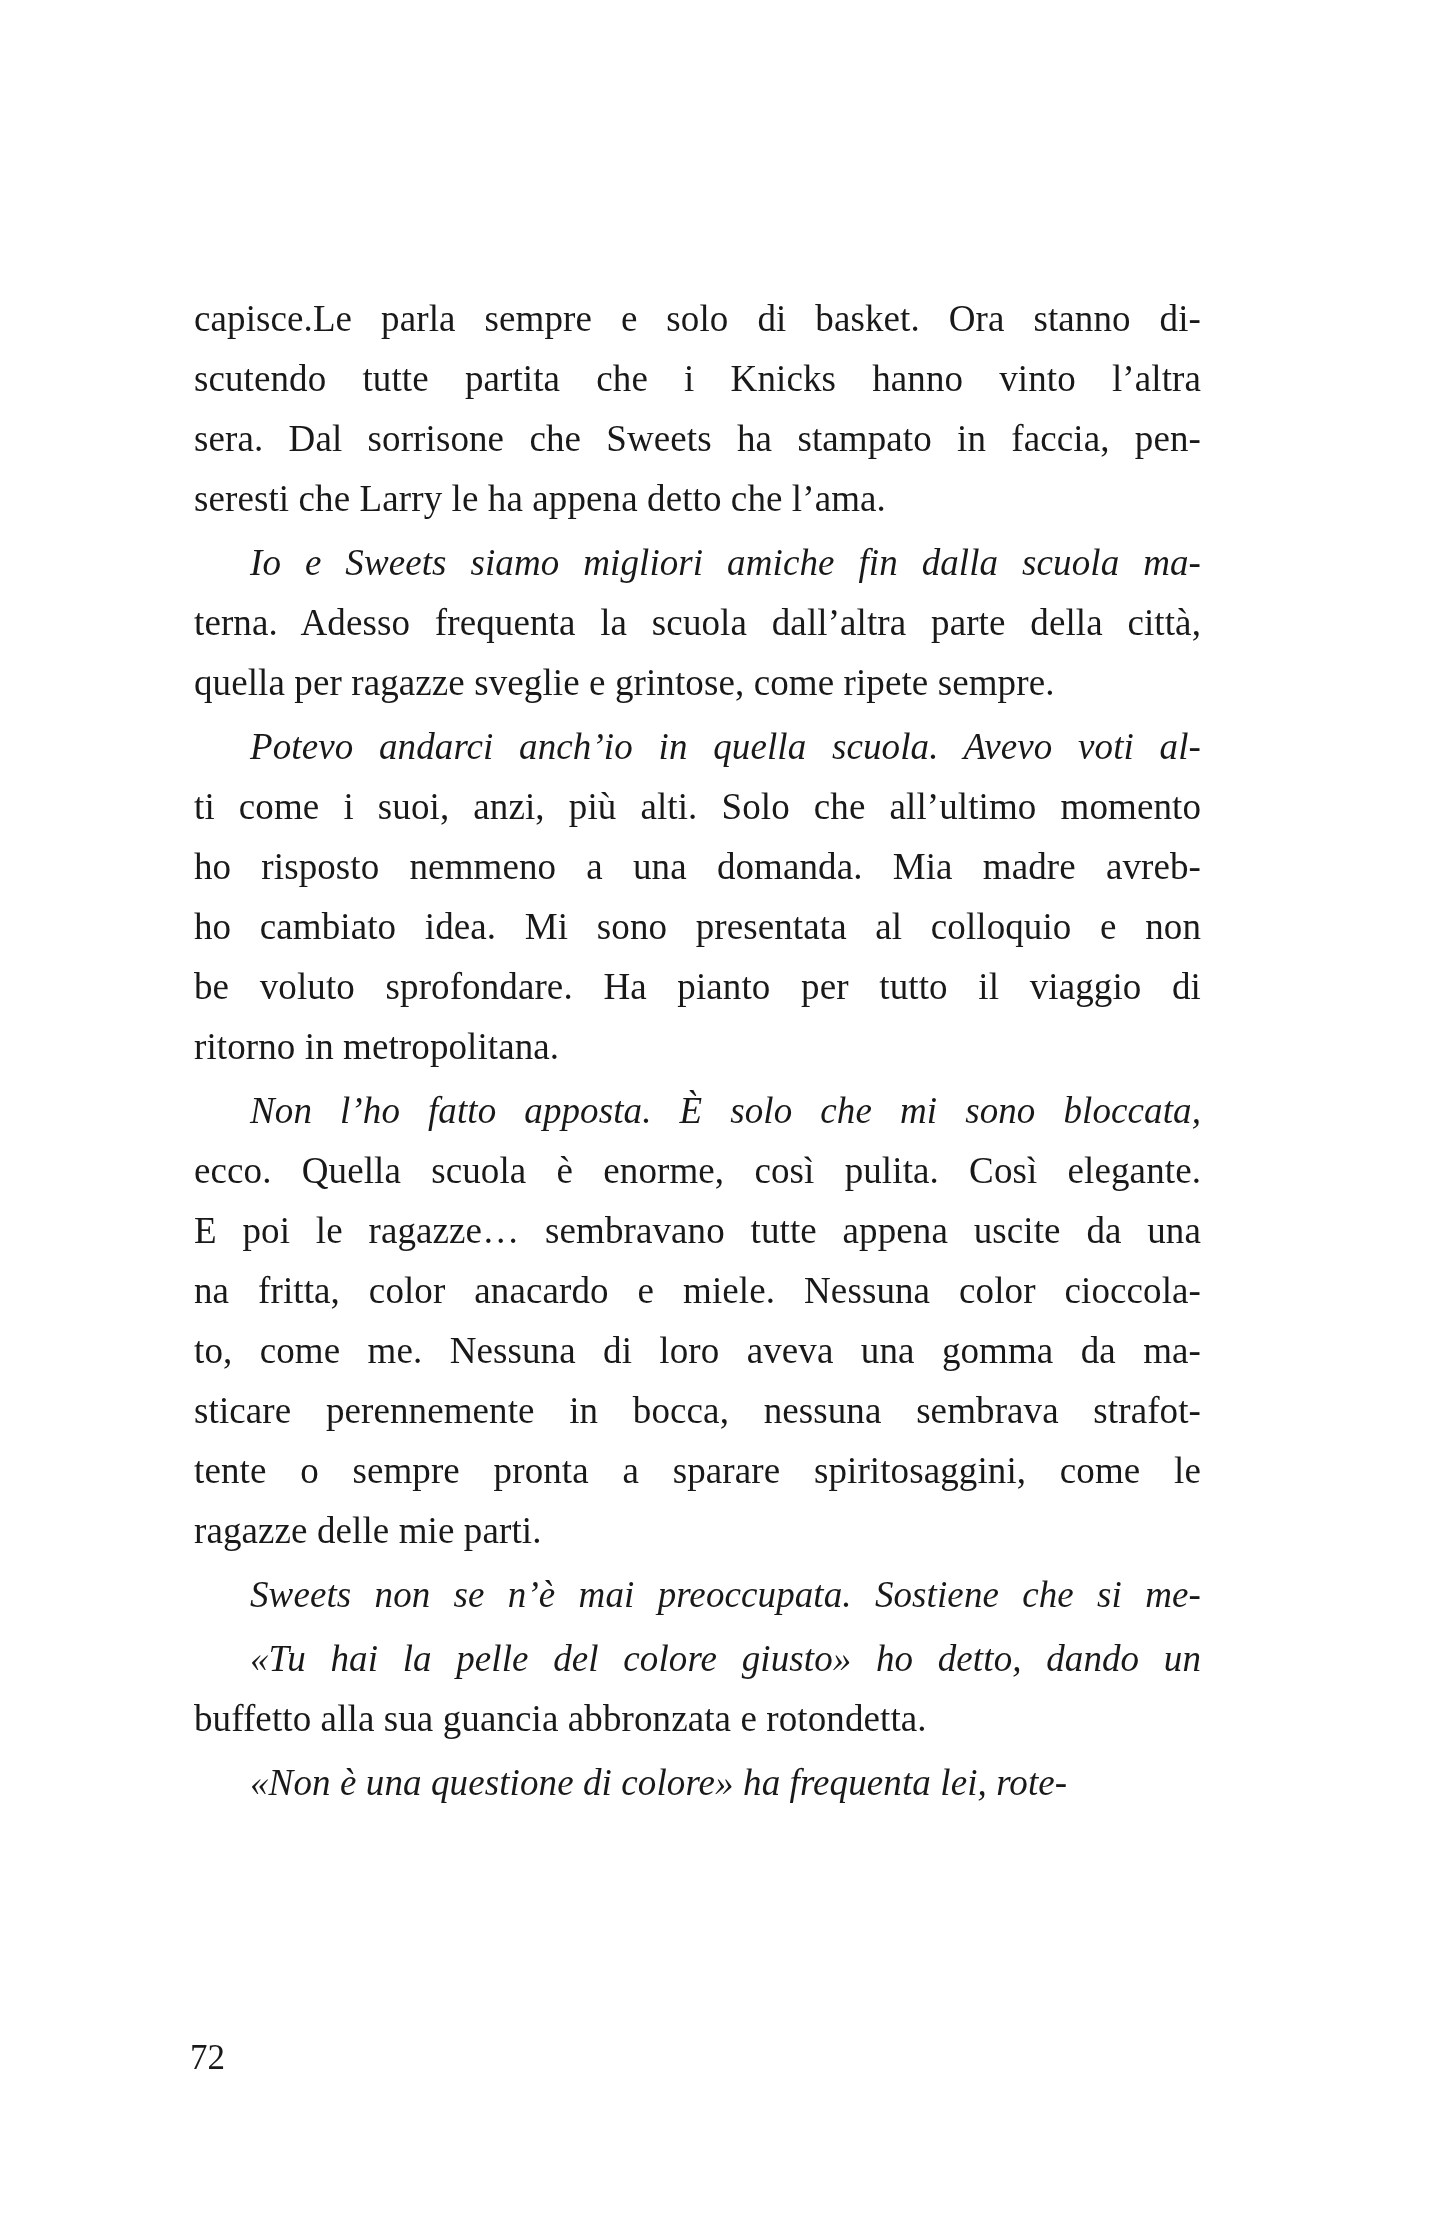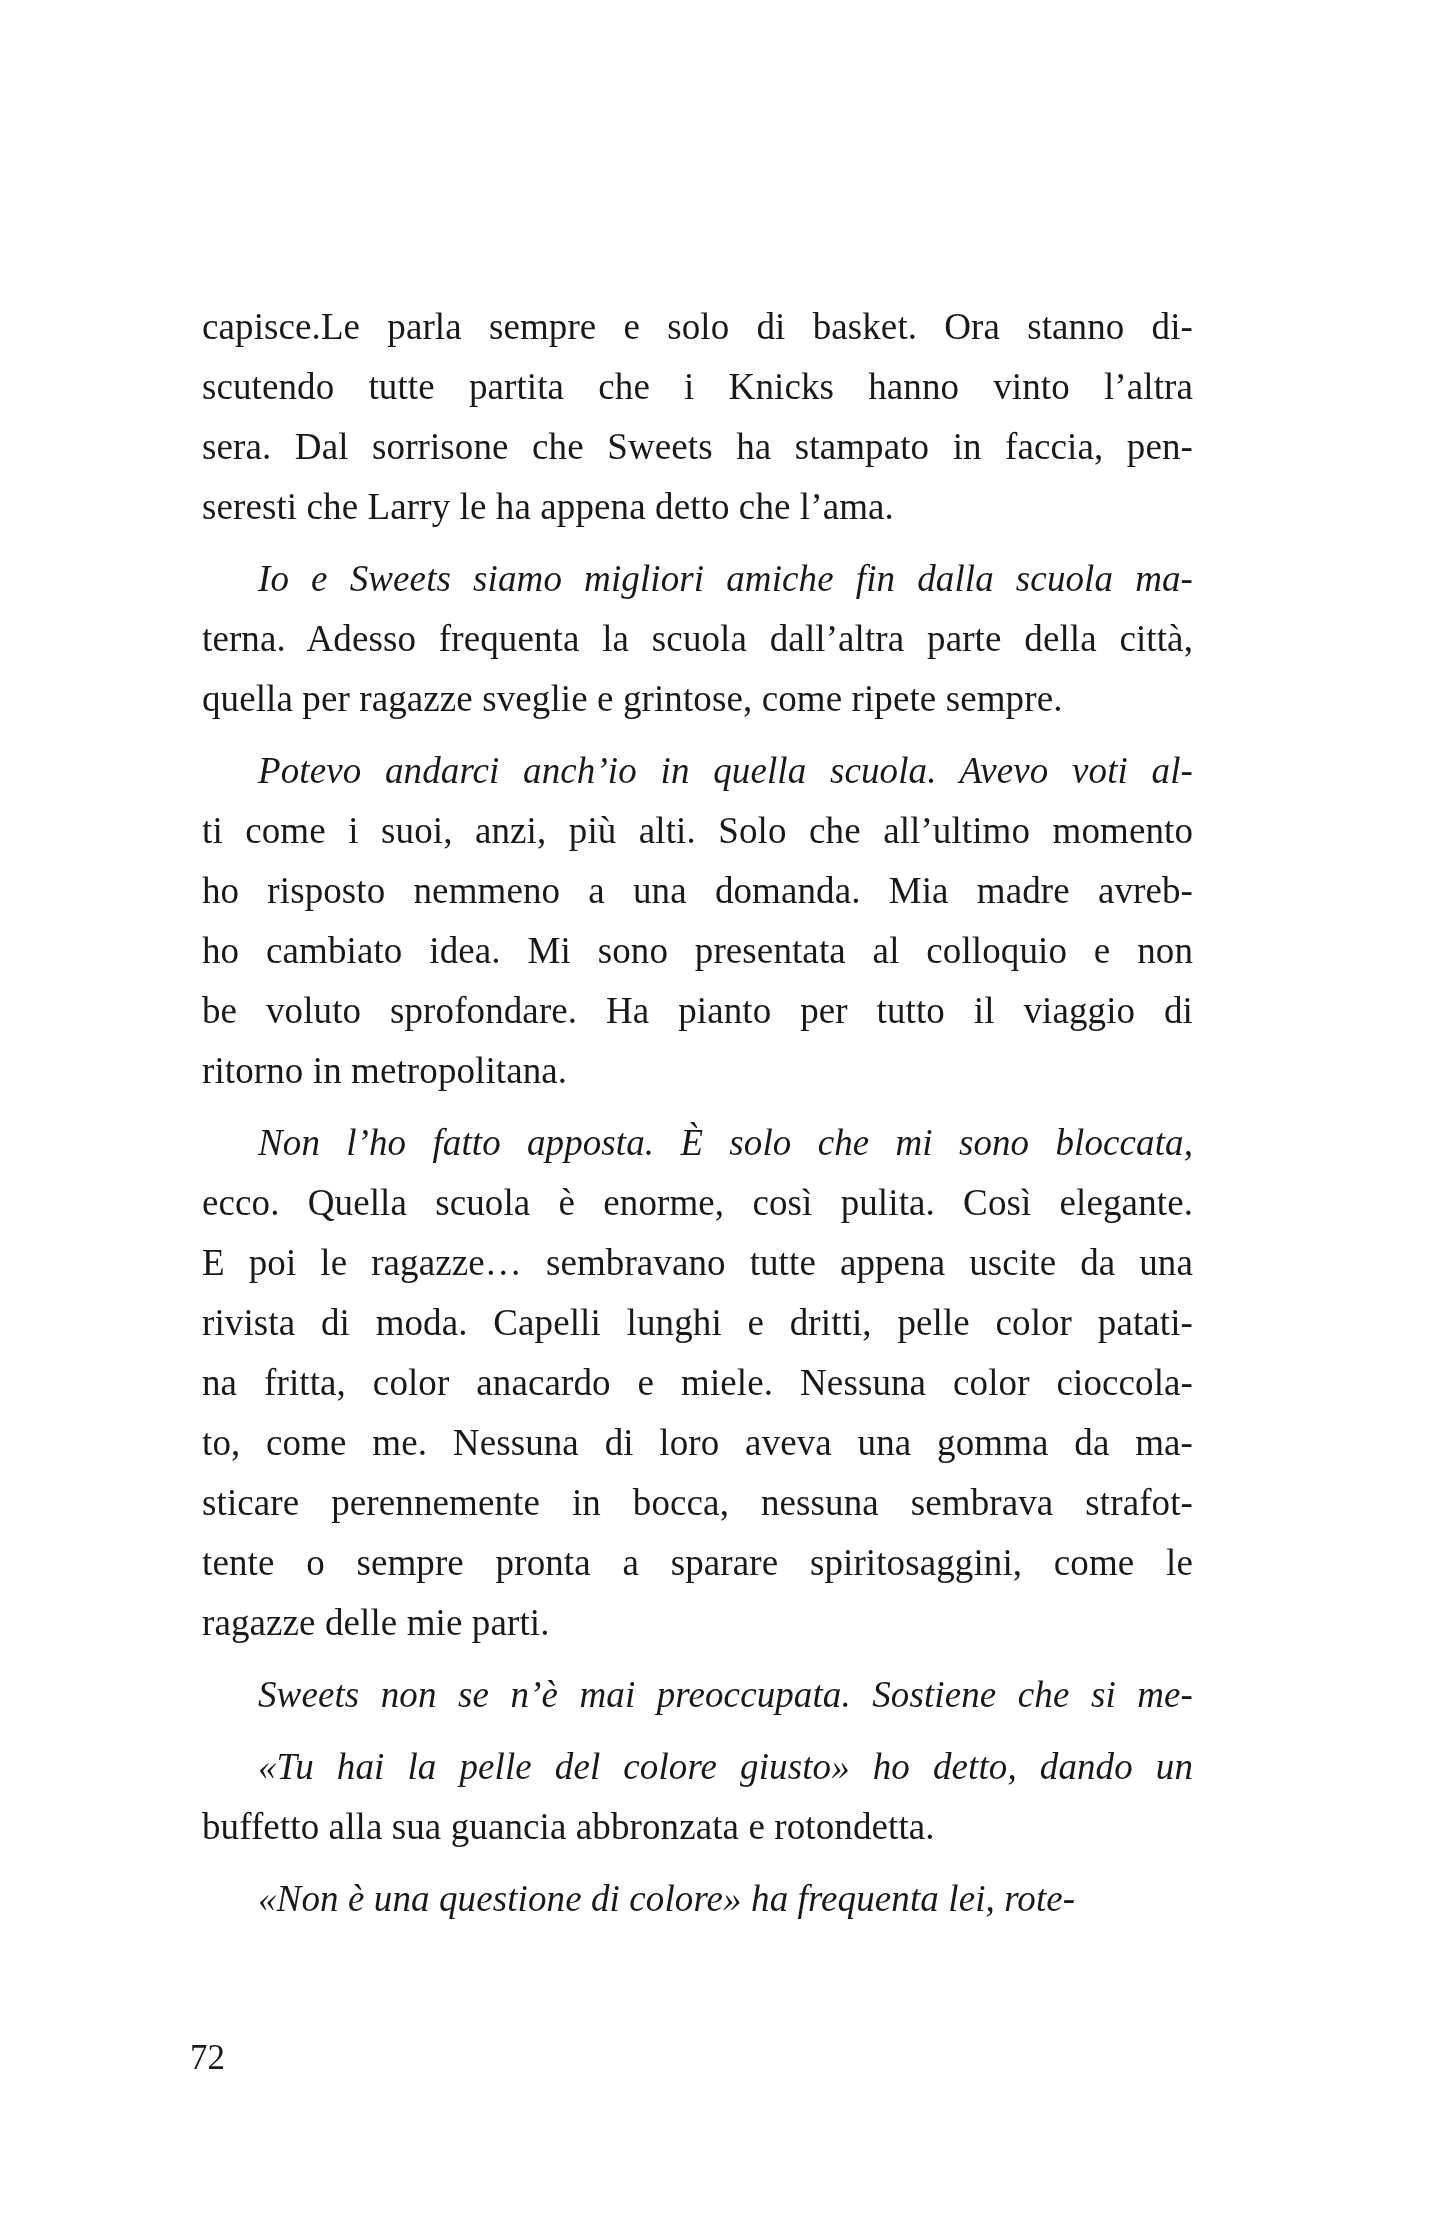--- a/index.html
+++ b/index.html
@@ -16,21 +16,21 @@
     font-family: "Liberation Serif", "DejaVu Serif", serif;
     color: #191919;
   }
   .text-block {
     position: absolute;
     left: 190px;
     top: 285px;
     width: 1015px;
   }
   .paragraph {
-    margin: 12px;
+    margin: 4px;
     padding: 0;
   }
   .line {
     font-size: 37px;
     line-height: 60px;
     height: 60px;
     overflow: hidden;
     white-space: nowrap;
     text-align: justify;
     text-align-last: justify;
@@ -74,21 +74,20 @@
         <div class="line">ti come i suoi, anzi, più alti. Solo che all’ultimo momento</div>
         <div class="line">ho risposto nemmeno a una domanda. Mia madre avreb-</div>
         <div class="line">ho cambiato idea. Mi sono presentata al colloquio e non</div>
         <div class="line">be voluto sprofondare. Ha pianto per tutto il viaggio di</div>
         <div class="line last">ritorno in metropolitana.</div>
       </div>
       <div class="paragraph">
         <div class="line indent">Non l’ho fatto apposta. È solo che mi sono bloccata,</div>
         <div class="line">ecco. Quella scuola è enorme, così pulita. Così elegante.</div>
         <div class="line">E poi le ragazze… sembravano tutte appena uscite da una</div>
-        <div class="line">rivista di moda. Capelli lunghi e dritti, pelle color patati-</div>
         <div class="line">na fritta, color anacardo e miele. Nessuna color cioccola-</div>
         <div class="line">to, come me. Nessuna di loro aveva una gomma da ma-</div>
         <div class="line">sticare perennemente in bocca, nessuna sembrava strafot-</div>
         <div class="line">tente o sempre pronta a sparare spiritosaggini, come le</div>
         <div class="line last">ragazze delle mie parti.</div>
       </div>
       <div class="paragraph">
         <div class="line indent">Sweets non se n’è mai preoccupata. Sostiene che si me-</div>
       </div>
       <div class="paragraph">

